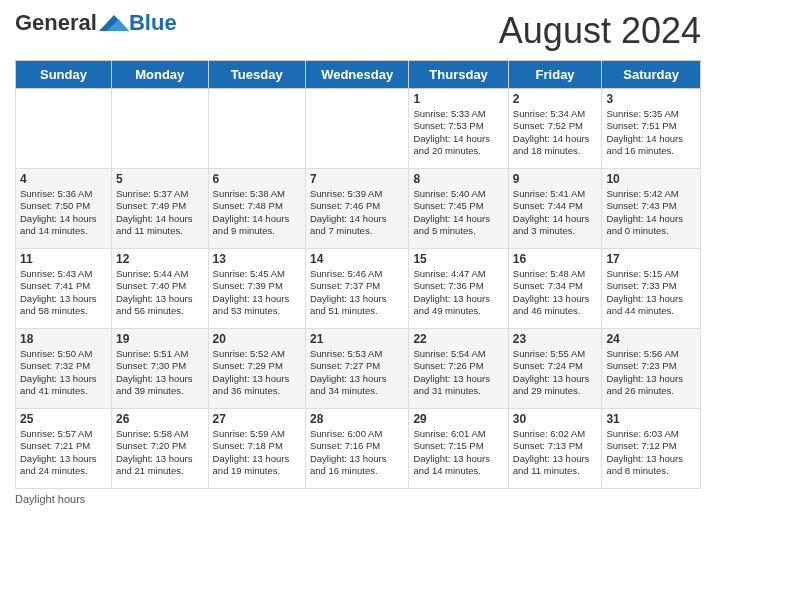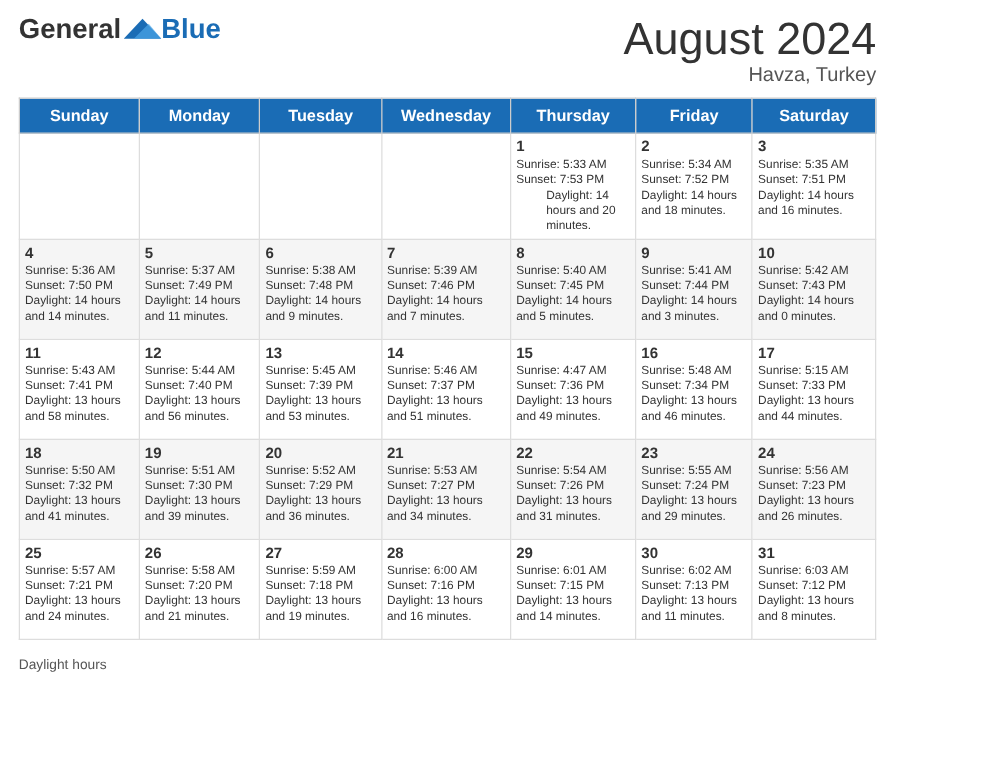--- a/index.html
+++ b/index.html
@@ -39,21 +39,21 @@
       background: #fff;
     }
     
     .calendar tr:nth-child(even) td { background: #f5f5f5; }
     .calendar tr:nth-child(odd) td { background: #ffffff; }
     
     .day-num { font-size: 12px; font-weight: bold; display: block; margin-bottom: 2px; }
     
     .cell-empty { background: #fff !important; }
     
-    .footer { margin-top: 14px; font-size: 11px; color: #555; text-align: left; }
+    .footer { margin-top: 4px; font-size: 11px; color: #555; text-align: left; }
     
     .calendar tbody tr td { height: 80px; }
   </style>
 </head>
 <body>
 
 <div class="page">
   <div class="header">
     <div class="logo">
       <div style="display:flex;align-items:center;">
@@ -62,21 +62,20 @@
           <polygon points="0,20 15,4 30,20" fill="#1a6cb5"></polygon>
           <polygon points="8,20 20,8 30,20" fill="#4da6e8" opacity="0.7"></polygon>
         </svg>
       </div>
       <div>
         <span style="font-size:22px;font-weight:bold;color:#1a6cb5;">Blue</span>
       </div>
     </div>
     <div class="title-block">
       <div class="month-year">August 2024</div>
-      <div class="location">Havza, Turkey</div>
     </div>
   </div>
 
   <table class="calendar">
     <thead>
       <tr>
         <th>Sunday</th>
         <th>Monday</th>
         <th>Tuesday</th>
         <th>Wednesday</th>
@@ -88,21 +87,21 @@
     <tbody id="calendar-body">
     <tr>
           <td class="cell-empty"></td>
           <td class="cell-empty"></td>
           <td class="cell-empty"></td>
           <td class="cell-empty"></td>
           <td>
             <span class="day-num">1</span>
             <div style="line-height: 1.3;">Sunrise: 5:33 AM</div>
             <div style="line-height: 1.3;">Sunset: 7:53 PM</div>
-            <div style="line-height: 1.3; margin-left: 24px;">Daylight: 14 hours and 20 minutes.</div>
+            <div style="line-height: 1.3;">Daylight: 14 hours and 20 minutes.</div>
           </td>
           <td>
             <span class="day-num">2</span>
             <div style="line-height: 1.3;">Sunrise: 5:34 AM</div>
             <div style="line-height: 1.3;">Sunset: 7:52 PM</div>
             <div style="line-height: 1.3;">Daylight: 14 hours and 18 minutes.</div>
           </td>
           <td>
             <span class="day-num">3</span>
             <div style="line-height: 1.3;">Sunrise: 5:35 AM</div>

